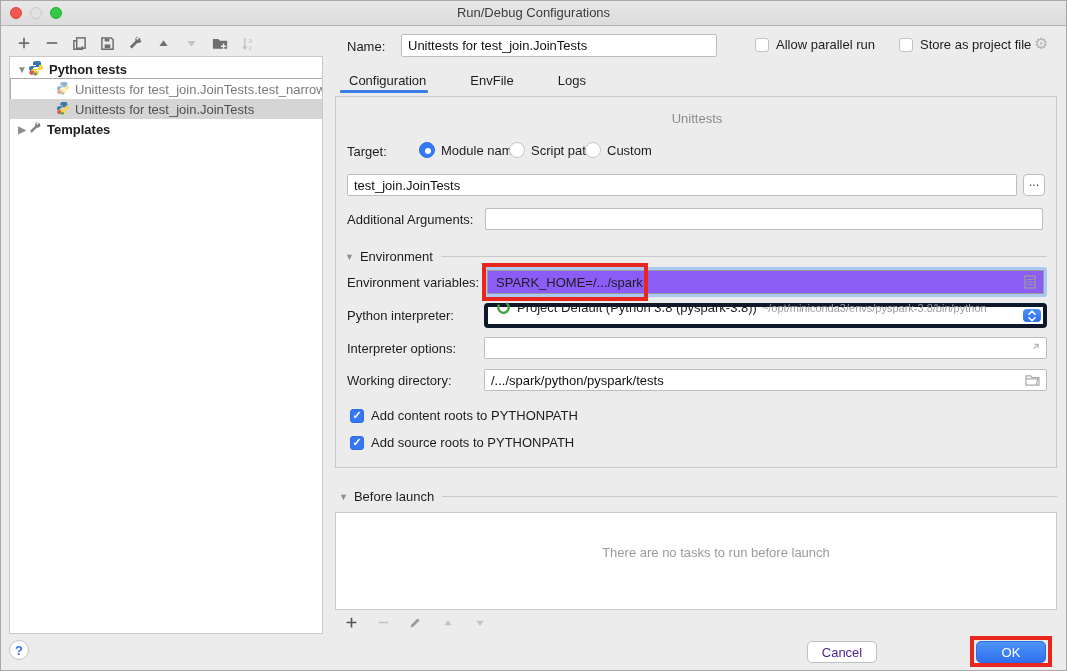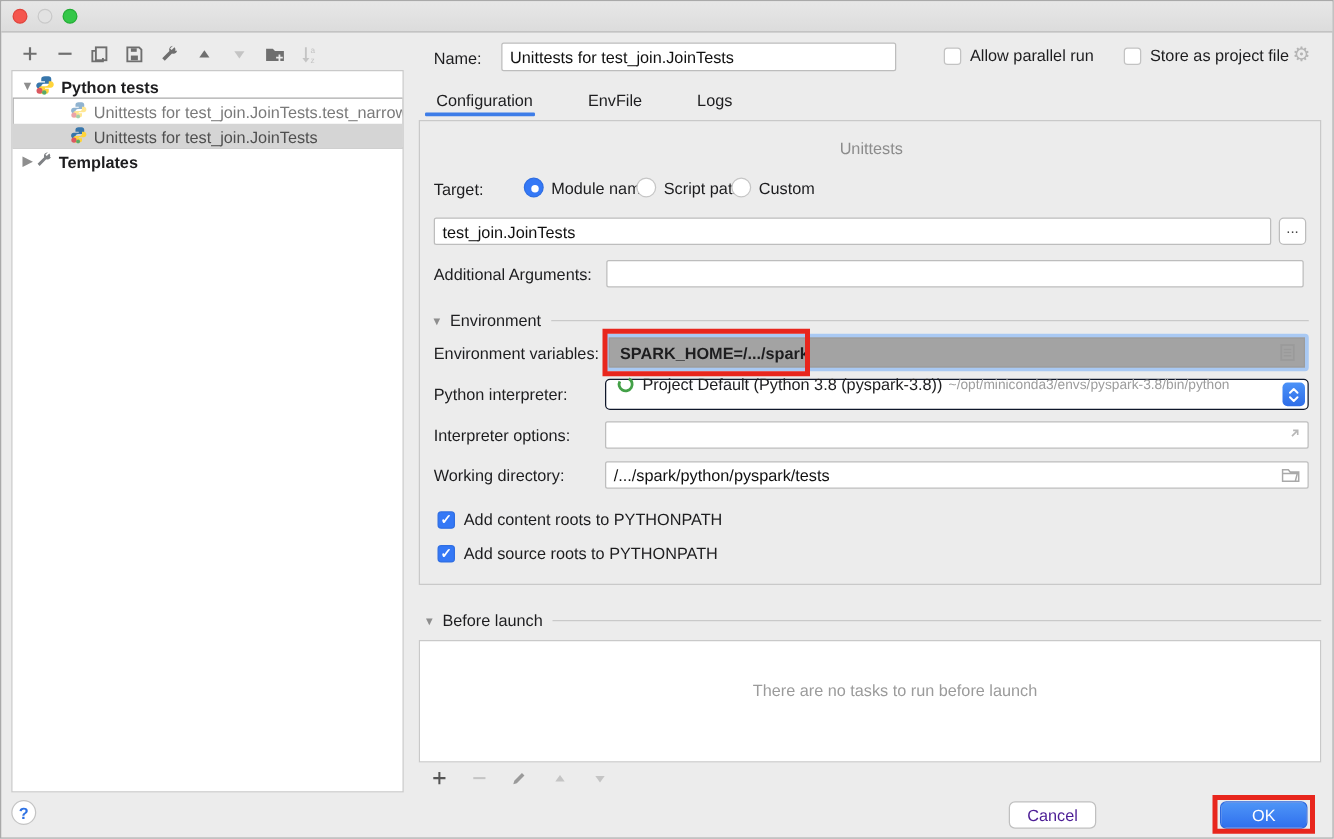--- a/index.html
+++ b/index.html
@@ -65,26 +65,26 @@
   .septitle .arrow{ color:#8e8e8e; font-size:9px; margin-right:6px; }
   .radio{ display:inline-flex; align-items:center; gap:6px; position:absolute; }
   .rdot{ width:16px; height:16px; border-radius:50%; background:#fff; border:1px solid #c6c6c6; flex:none; position:relative;}
   .radio.sel .rdot{ background:#3478f6; border-color:#2f6ee2;}
   .radio.sel .rdot::after{ content:""; position:absolute; left:5px; top:5px; width:6px; height:6px; border-radius:50%; background:#fff;}
   .btn-ellipsis{
     position:absolute; width:22px; height:22px; background:#fff; border:1px solid #bdbdbd; border-radius:4px;
     display:flex; align-items:center; justify-content:center; font-size:12px; color:#444; padding-bottom:6px;
   }
   .focusfield{
-    position:absolute; border:3px solid #a9c9f3; border-radius:3px; background:#a3a3a3;font-weight:bold;
+    position:absolute; border:3px solid #a9c9f3; border-radius:3px; background:#8b5cf6;
   }
   .focusfield .inner{ width:100%; height:100%; border:1px solid #9c9c9c; display:flex; align-items:center; padding:0 8px; }
   .redbox{ position:absolute; border:4px solid #e8261d; pointer-events:none; z-index:5;}
   .combo{
-    position:absolute; background:#fff; border:1px solid #0f172a; border-radius:4px;
+    position:absolute; background:#fff; border:4px solid #0f172a; border-radius:4px;
     display:flex; align-items:center; padding:0 2px 16px 8px;
   }
   .combo .stepper{
     position:absolute; right:2px; top:2px; bottom:2px; width:18px; border-radius:4px;
     background:linear-gradient(#4b92f8,#2f6ee8); display:flex; align-items:center; justify-content:center;
   }
   .pathtext{ color:#9d9d9d; font-size:11px; margin-left:5px; white-space:nowrap;}
   .fieldicon{ position:absolute; right:6px; top:50%; transform:translateY(-50%); color:#9a9a9a; display:flex;}
   
   .tasks{
@@ -112,20 +112,21 @@
 <body>
 
 <div class="window">
 
   <div class="titlebar">
     <div class="lights">
       <div class="light red"></div>
       <div class="light gray"></div>
       <div class="light green"></div>
     </div>
+    <div class="title">Run/Debug Configurations</div>
   </div>
 
   <div class="lt-toolbar">
     <span class="tbi">
       <svg width="14" height="14" viewBox="0 0 16 16">
           <path fill="currentColor" d="M7 2h2v5h5v2H9v5H7V9H2V7h5z"></path>
         </svg>
       </span>
     <span class="tbi">
       <svg width="14" height="14" viewBox="0 0 16 16">

